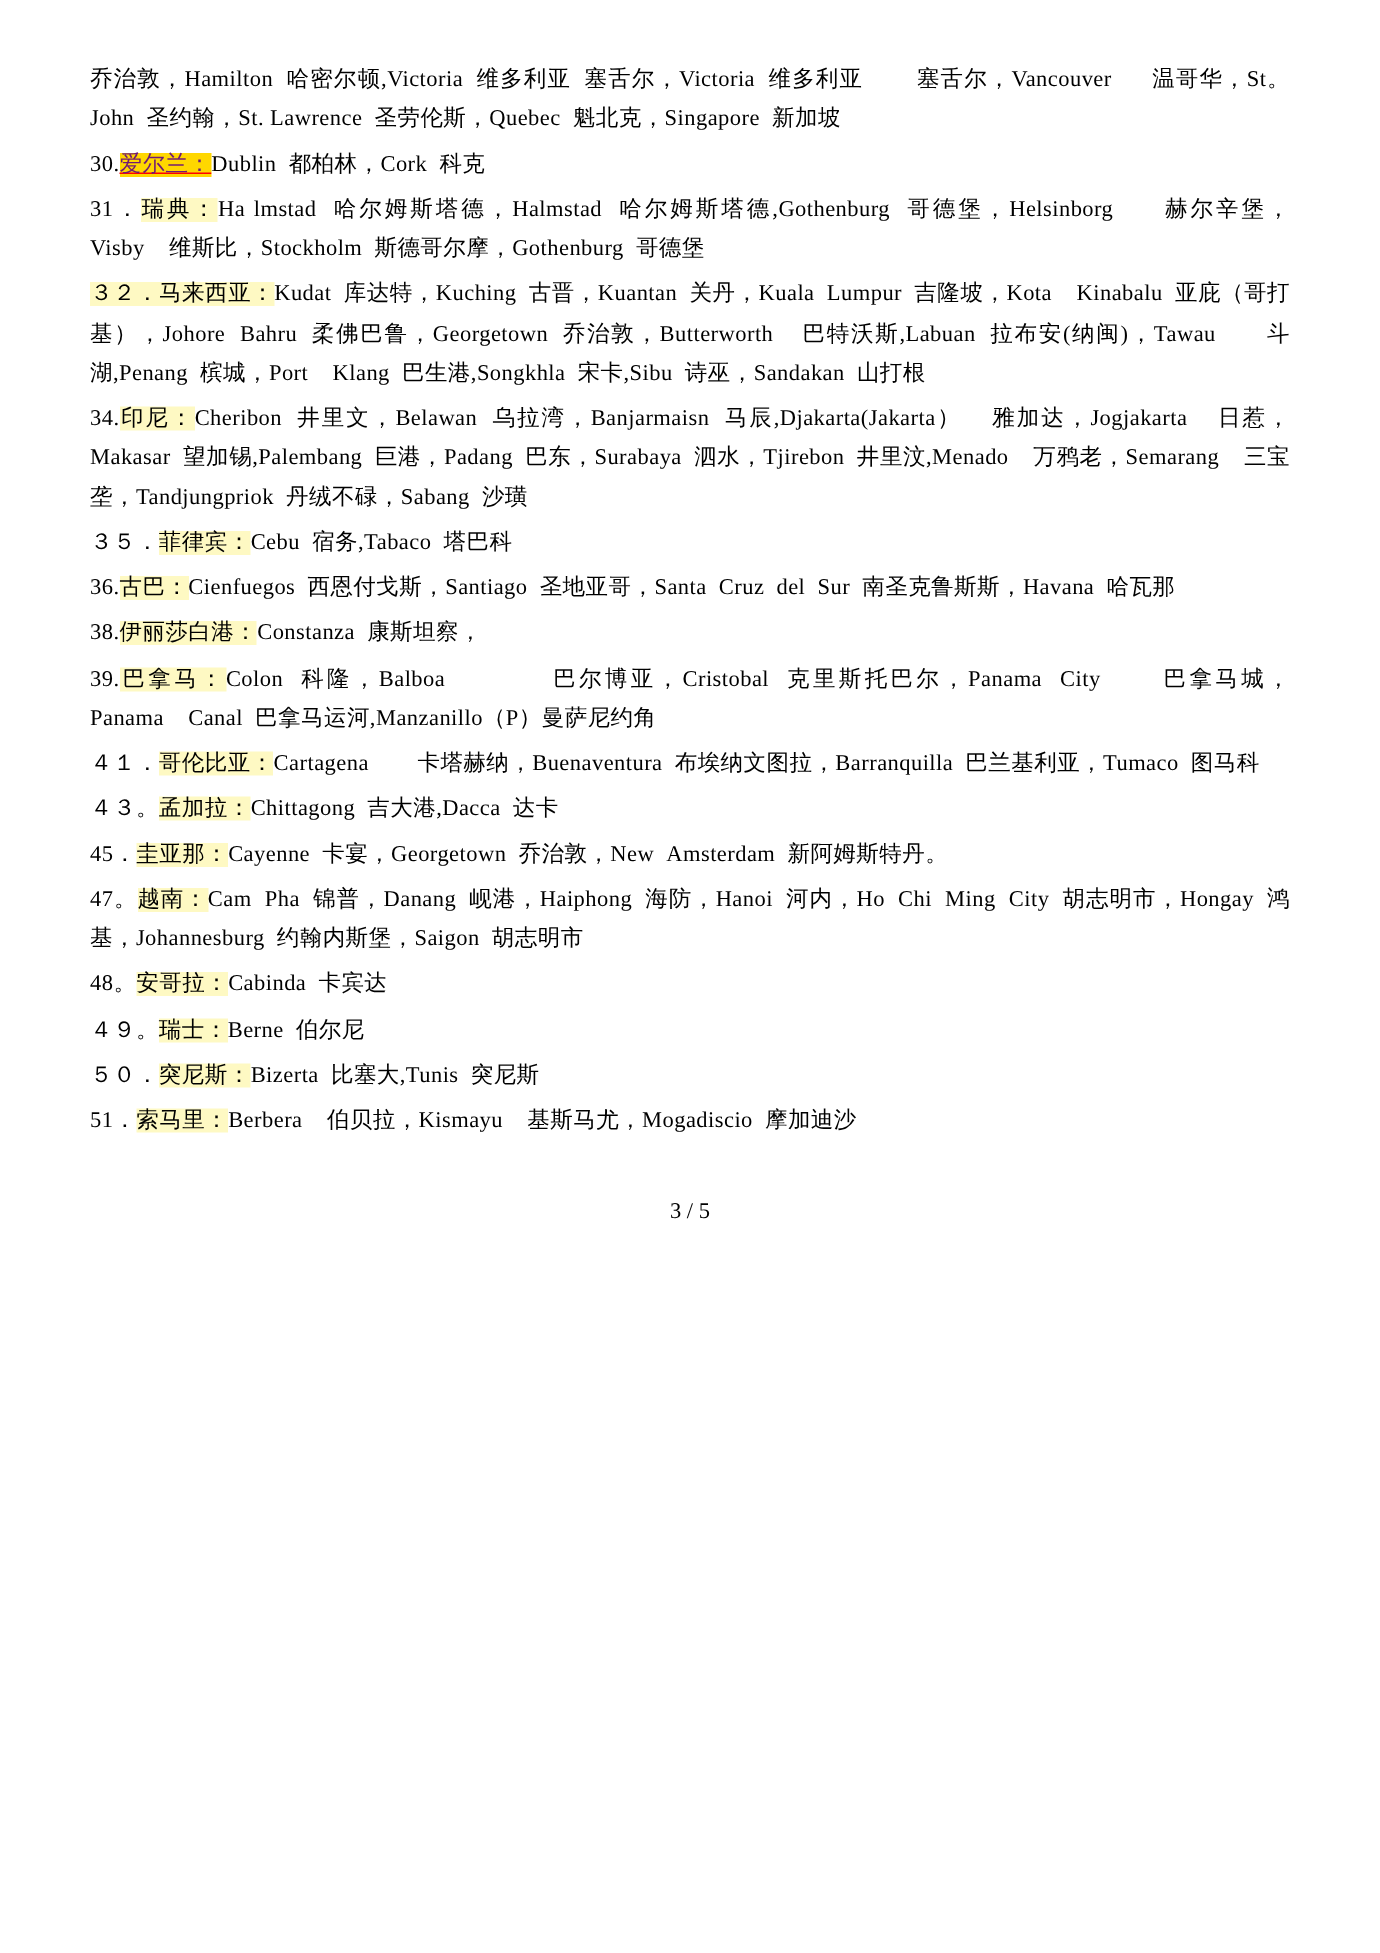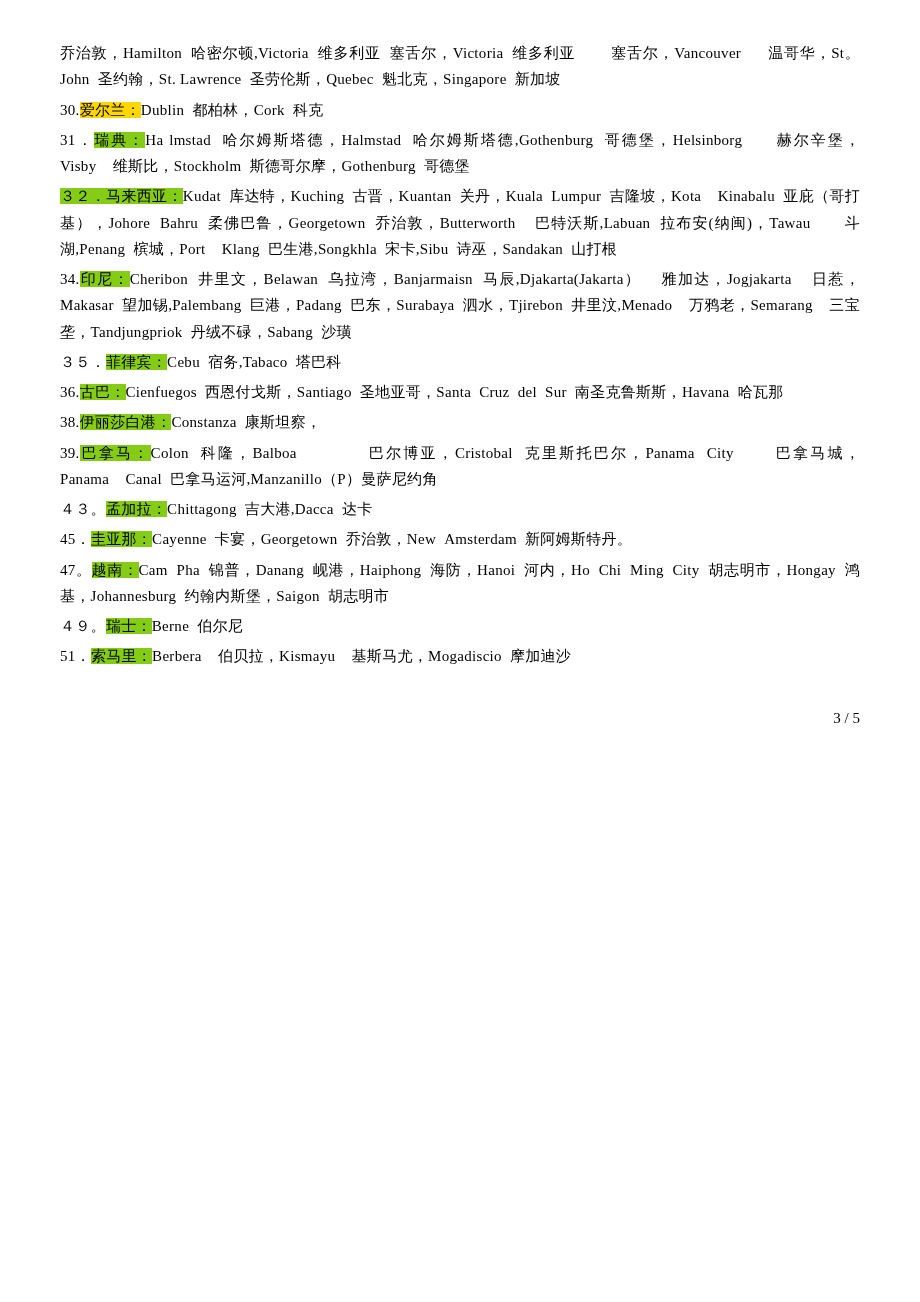--- a/index.html
+++ b/index.html
@@ -19,32 +19,33 @@
     .content {
       line-height: 1.75;
       text-align: justify;
       letter-spacing: 0.02em;
     }
     .content p {
       margin-bottom: 4px;
       word-break: break-word;
     }
     .highlight-yellow {
-      background-color: #84cc16;
+      background-color: #fef9c3;
     }
     .underline-red {
+      text-decoration: underline;
       text-decoration-color: red;
-      color: #000000;
+      color: #701a75;
     }
     .country-label {
       background-color: #FFD700;
       font-weight: normal;
     }
     .page-footer {
-      text-align: right;
+      text-align: center;
       margin-top: 40px;
       font-size: 15px;
       color: #000;
     }
   </style>
 </head>
 <body>
 
 <div class="content">
   <p>乔治敦，Hamilton&nbsp;&nbsp;哈密尔顿,Victoria&nbsp;&nbsp;维多利亚&nbsp;&nbsp;塞舌尔，Victoria&nbsp;&nbsp;维多利亚&nbsp;&nbsp;&nbsp;&nbsp;&nbsp;&nbsp;&nbsp;&nbsp;塞舌尔，Vancouver&nbsp;&nbsp;&nbsp;&nbsp;&nbsp;&nbsp;温哥华，St。John&nbsp;&nbsp;圣约翰，St. Lawrence&nbsp;&nbsp;圣劳伦斯，Quebec&nbsp;&nbsp;魁北克，Singapore&nbsp;&nbsp;新加坡</p>
@@ -59,32 +60,35 @@
 
   <p>３５．<span class="highlight-yellow">菲律宾：</span>Cebu&nbsp;&nbsp;宿务,Tabaco&nbsp;&nbsp;塔巴科</p>
 
   <p>36.<span class="highlight-yellow">古巴：</span>Cienfuegos&nbsp;&nbsp;西恩付戈斯，Santiago&nbsp;&nbsp;圣地亚哥，Santa&nbsp;&nbsp;Cruz&nbsp;&nbsp;del&nbsp;&nbsp;Sur&nbsp;&nbsp;南圣克鲁斯斯，Havana&nbsp;&nbsp;哈瓦那</p>
 
   <p>38.<span class="highlight-yellow">伊丽莎白港：</span>Constanza&nbsp;&nbsp;康斯坦察，</p>
 
   <p>39.<span class="highlight-yellow">巴拿马：</span>Colon&nbsp;&nbsp;科隆，Balboa&nbsp;&nbsp;&nbsp;&nbsp;&nbsp;&nbsp;&nbsp;&nbsp;&nbsp;&nbsp;&nbsp;&nbsp;巴尔博亚，Cristobal&nbsp;&nbsp;克里斯托巴尔，Panama&nbsp;&nbsp;City&nbsp;&nbsp;&nbsp;&nbsp;&nbsp;&nbsp;&nbsp;巴拿马城，Panama&nbsp;&nbsp;&nbsp;&nbsp;Canal&nbsp;&nbsp;巴拿马运河,Manzanillo（P）曼萨尼约角</p>
 
 
+  <p>４１．<span class="highlight-yellow">哥伦比亚：</span>Cartagena&nbsp;&nbsp;&nbsp;&nbsp;&nbsp;&nbsp;&nbsp;&nbsp;卡塔赫纳，Buenaventura&nbsp;&nbsp;布埃纳文图拉，Barranquilla&nbsp;&nbsp;巴兰基利亚，Tumaco&nbsp;&nbsp;图马科</p>
 
 
   <p>４３。<span class="highlight-yellow">孟加拉：</span>Chittagong&nbsp;&nbsp;吉大港,Dacca&nbsp;&nbsp;达卡</p>
 
   <p>45．<span class="highlight-yellow">圭亚那：</span>Cayenne&nbsp;&nbsp;卡宴，Georgetown&nbsp;&nbsp;乔治敦，New&nbsp;&nbsp;Amsterdam&nbsp;&nbsp;新阿姆斯特丹。</p>
 
 
   <p>47。<span class="highlight-yellow">越南：</span>Cam&nbsp;&nbsp;Pha&nbsp;&nbsp;锦普，Danang&nbsp;&nbsp;岘港，Haiphong&nbsp;&nbsp;海防，Hanoi&nbsp;&nbsp;河内，Ho&nbsp;&nbsp;Chi&nbsp;&nbsp;Ming&nbsp;&nbsp;City&nbsp;&nbsp;胡志明市，Hongay&nbsp;&nbsp;鸿基，Johannesburg&nbsp;&nbsp;约翰内斯堡，Saigon&nbsp;&nbsp;胡志明市</p>
 
+  <p>48。<span class="highlight-yellow">安哥拉：</span>Cabinda&nbsp;&nbsp;卡宾达</p>
 
   <p>４９。<span class="highlight-yellow">瑞士：</span>Berne&nbsp;&nbsp;伯尔尼</p>
 
+  <p>５０．<span class="highlight-yellow">突尼斯：</span>Bizerta&nbsp;&nbsp;比塞大,Tunis&nbsp;&nbsp;突尼斯</p>
 
   <p>51．<span class="highlight-yellow">索马里：</span>Berbera&nbsp;&nbsp;&nbsp;&nbsp;伯贝拉，Kismayu&nbsp;&nbsp;&nbsp;&nbsp;基斯马尤，Mogadiscio&nbsp;&nbsp;摩加迪沙</p>
 
 
 </div>
 
 <div class="page-footer">
   <span>3 / 5</span>
 </div>
 

